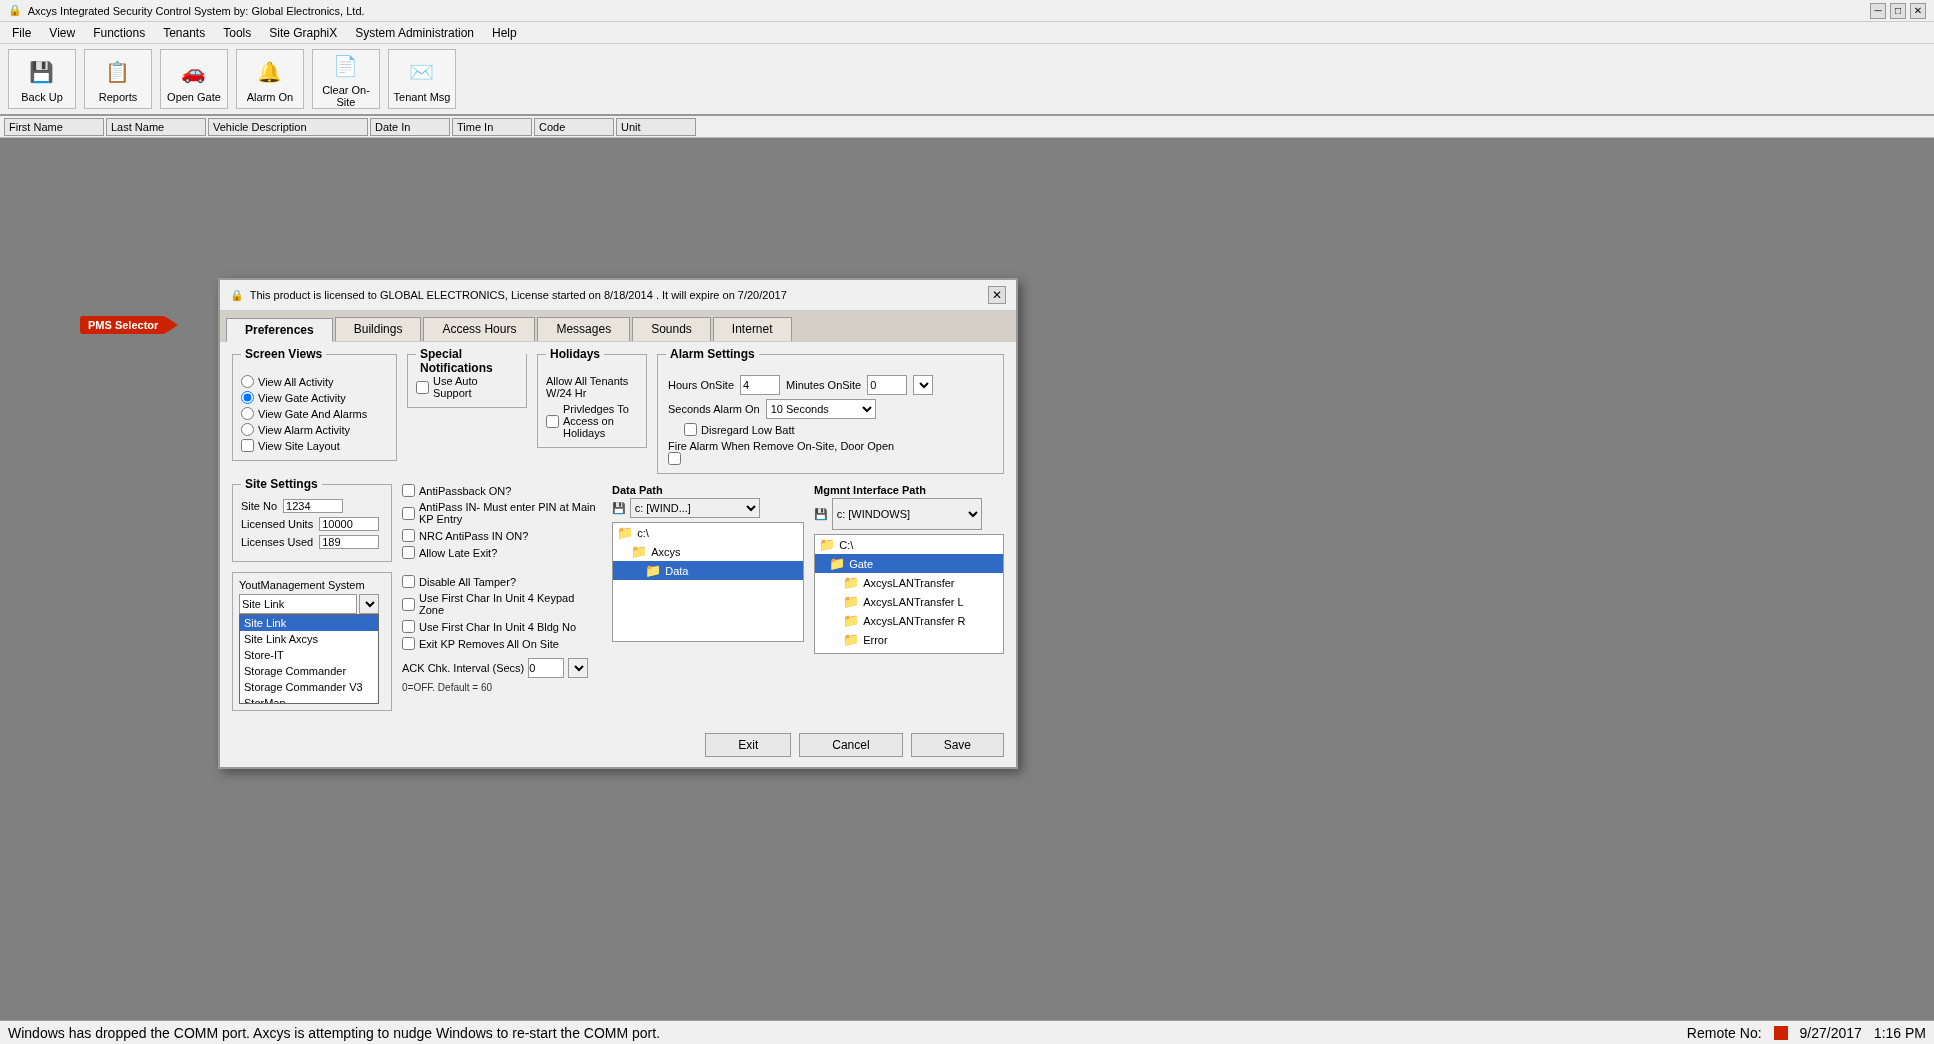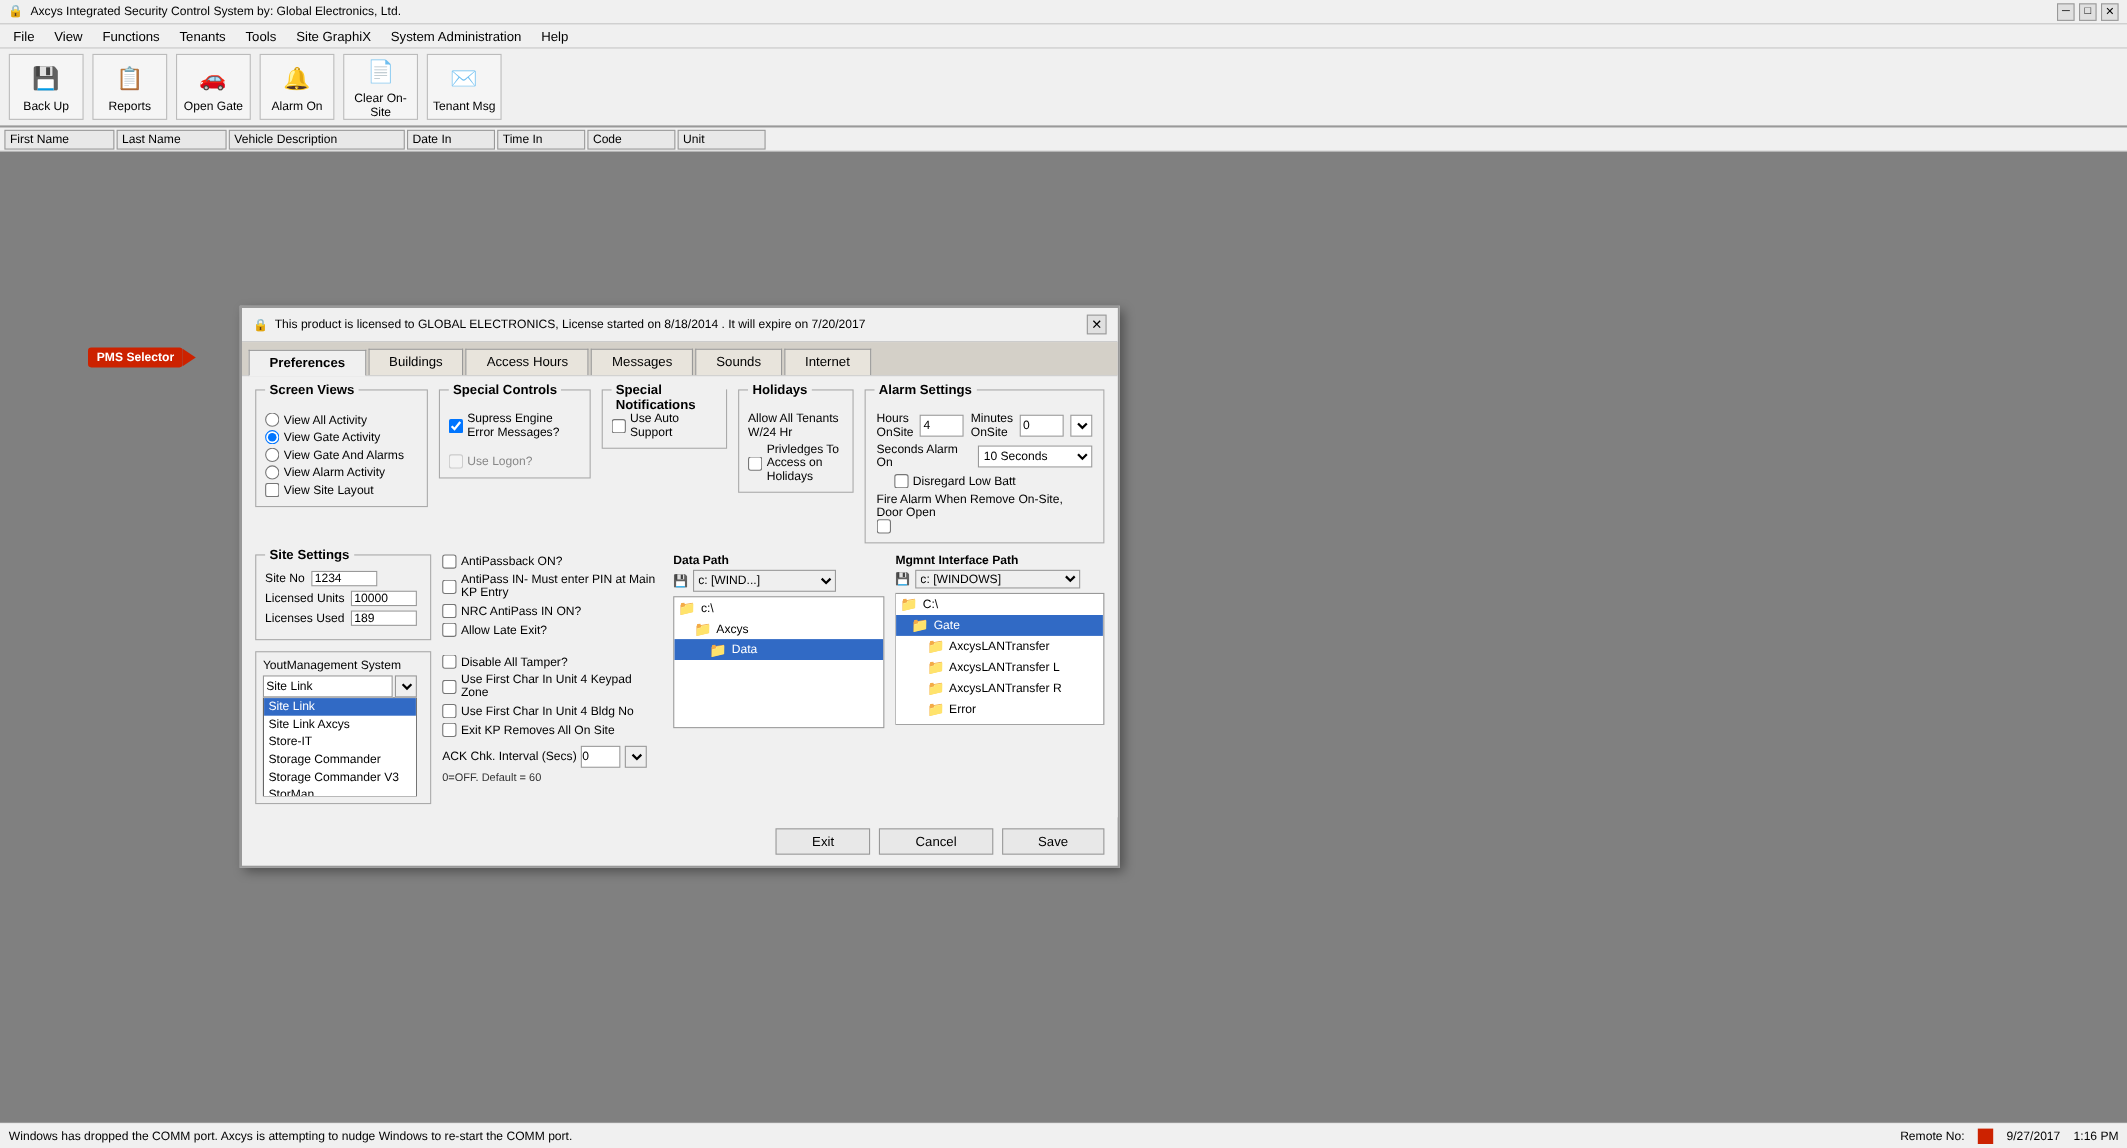--- a/index.html
+++ b/index.html
@@ -104,21 +104,21 @@
       position: absolute;
       bottom: 0;
       left: 0;
       right: 0;
       height: 24px;
       background: #f0f0f0;
       border-top: 1px solid #999;
       display: flex;
       align-items: center;
       padding: 0 8px;
-      font-size: 11px;
+      font-size: 14px;
       justify-content: space-between;
     }
     .status-right { display: flex; align-items: center; gap: 12px; }
     .status-indicator { width: 14px; height: 14px; background: #cc2200; display: inline-block; }
 
     
     .dialog {
       position: absolute;
       top: 140px;
       left: 218px;
@@ -437,33 +437,20 @@
               <input type="radio" name="screen_view" style=""> 
                 <span>View Alarm Activity</span>
             </label>
             <label class="check-item">
               <input type="checkbox" style=""> 
                 <span>View Site Layout</span>
             </label>
           </div>
         </div>
 
-        <div class="section-box" style="width:145px; padding-top:14px;">
-          <span class="section-title">Special Controls</span>
-          <div class="section-content" style="display:flex; flex-direction:column; gap:6px;">
-            <label class="check-item">
-              <input type="checkbox" checked="" style=""> 
-                <span>Supress Engine Error Messages?</span>
-            </label>
-            <label class="check-item" style="color:#888; margin-top:8px;">
-              <input type="checkbox" disabled="" style=""> 
-                <span>Use Logon?</span>
-            </label>
-          </div>
-        </div>
 
         <div class="section-box" style="width:120px; padding-top:14px;">
           <span class="section-title">Special Notifications</span>
           <div class="section-content">
             <label class="check-item">
               <input type="checkbox" style=""> 
                 <span>Use Auto Support</span>
             </label>
           </div>
         </div>
@@ -613,21 +600,21 @@
               <span class="folder-icon">📁</span>
               <span>Data</span>
             </div>
           </div>
         </div>
 
         <div style="width:190px;">
           <div class="path-label">Mgmnt Interface Path</div>
           <div class="path-select-row" style="margin-bottom:4px;">
             <span style="font-size:11px;">💾</span>
-            <select style="width:150px; height:17px; font-size:11px; border:1px solid #999;">
+            <select style="width:150px; height:32px; font-size:11px; border:1px solid #999;">
               <option>c: [WINDOWS]</option>
             </select>
           </div>
           <div class="tree-view">
             <div class="tree-item">
               <span class="folder-icon">📁</span>
               <span>C:\</span>
             </div>
             <div class="tree-item selected" style="padding-left:14px;">
               <span class="folder-icon">📁</span>

